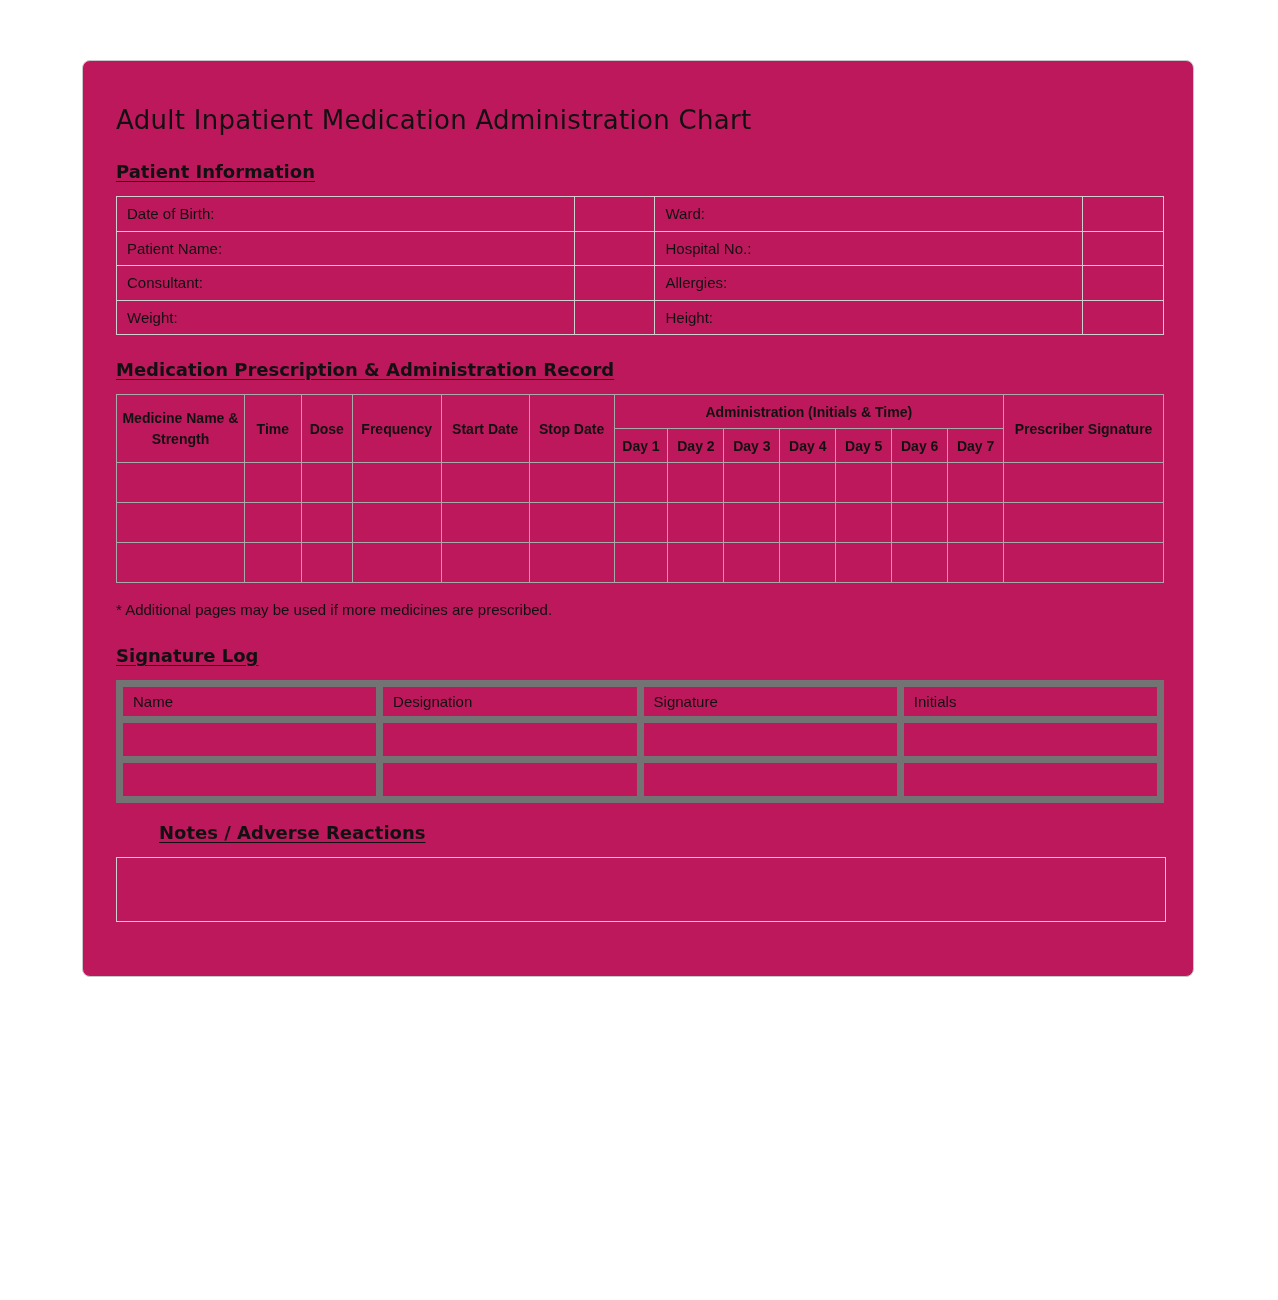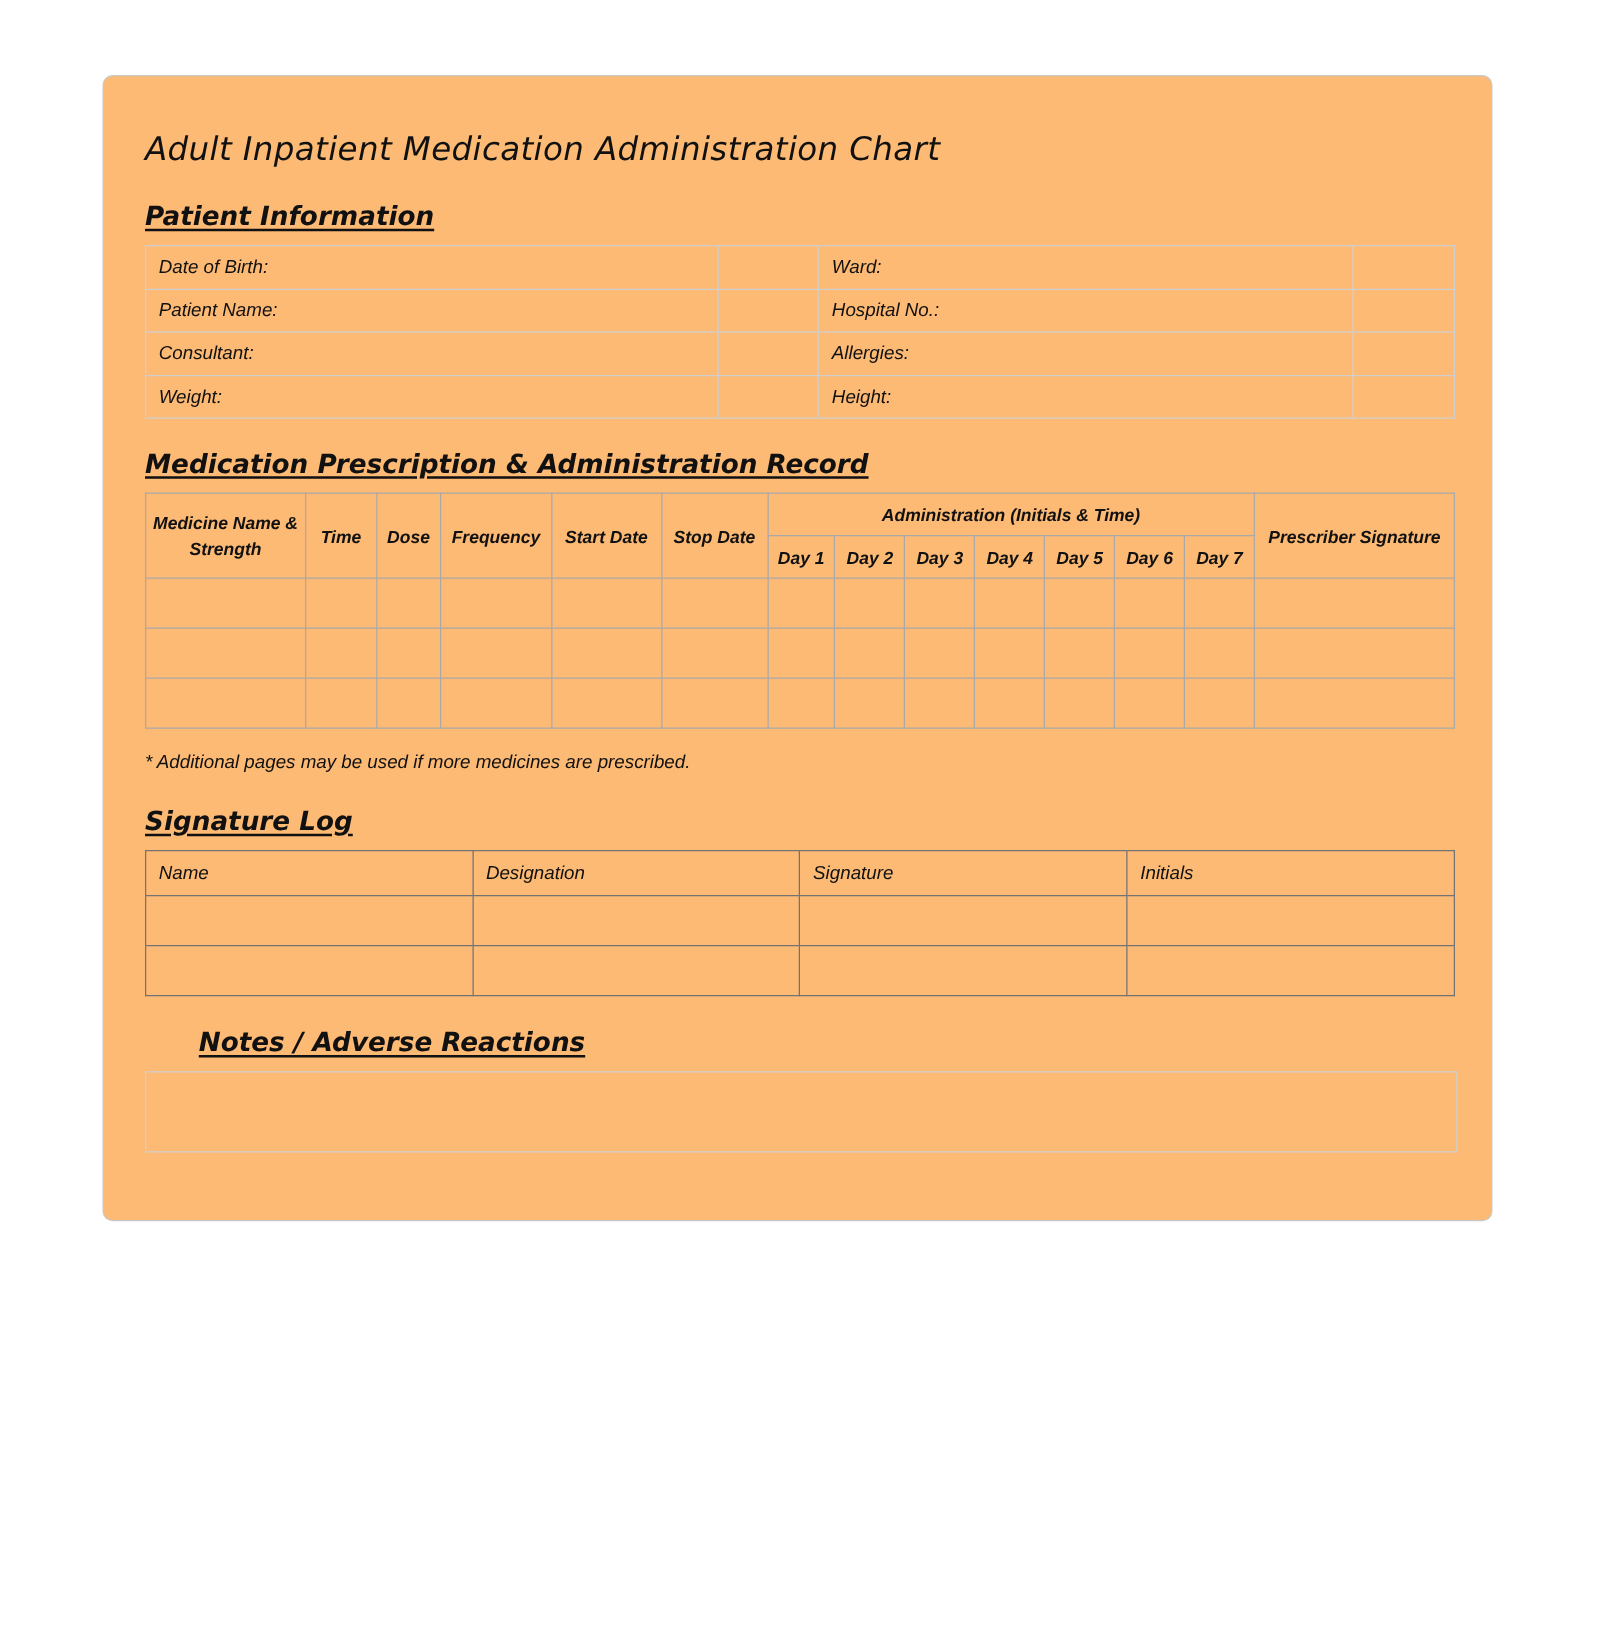--- a/index.html
+++ b/index.html
@@ -1,33 +1,33 @@
 <!DOCTYPE html>
 <html><head>
 <meta charset="utf-8">
 <style>
   html, body { margin: 0; padding: 0; background: #ffffff; }
   body { width: 1278px; height: 1300px; position: relative; font-family: "DejaVu Sans", sans-serif; color: #111; }
   .card {
     position: absolute; left: 82px; top: 60px; width: 1112px; height: 917px;
-    border: 1px solid #c8c8c8; border-radius: 8px; box-sizing: border-box; background: #fdba74; font-style: italic;
+    border: 1px solid #c8c8c8; border-radius: 8px; box-sizing: border-box; background: #be185d;
   }
   .inner { position: absolute; left: 33px; top: 0; width: 1048px; }
   h1 { position: absolute; top: 44px; left: 0; margin: 0; font-size: 26px; font-weight: 500; letter-spacing: 0.3px; white-space: nowrap; }
-  h2 { position: absolute; left: 0; margin: 0; font-size: 21px; font-weight: 600; text-decoration: underline; text-underline-offset: 3px; white-space: nowrap; }
+  h2 { position: absolute; left: 0; margin: 0; font-size: 18px; font-weight: 600; text-decoration: underline; text-underline-offset: 3px; white-space: nowrap; }
   table { border-collapse: collapse; position: absolute; left: 0; }
   td, th { box-sizing: border-box; }
   
   .pi td { border: 1px solid #cfcfcf; font-size: 15px; font-family: "Liberation Sans", sans-serif; padding: 0 10px; height: 34.5px; vertical-align: middle; }
   
   .med th, .med td { border: 1px solid #a9a9a9; }
   .med th { font-size: 14px; font-weight: 700; font-family: "Liberation Sans", sans-serif; text-align: center; padding: 0 4px; }
   .med td { height: 40px; }
   
-  .sig td { border: 1px solid #737373; font-size: 15px; font-family: "Liberation Sans", sans-serif; padding: 0 10px; }
+  .sig td { border: 7px solid #737373; font-size: 15px; font-family: "Liberation Sans", sans-serif; padding: 0 10px; }
   .note { position: absolute; left: 0; top: 540px; font-size: 15px; font-family: "Liberation Sans", sans-serif; white-space: nowrap; }
   .notes-box { position: absolute; left: 0; top: 796px; width: 1050px; height: 65px; border: 1px solid #cfcfcf; box-sizing: border-box; }
 </style>
 </head>
 <body>
 
 <div class="card">
   <div class="inner">
     <h1>Adult Inpatient Medication Administration Chart</h1>
 

